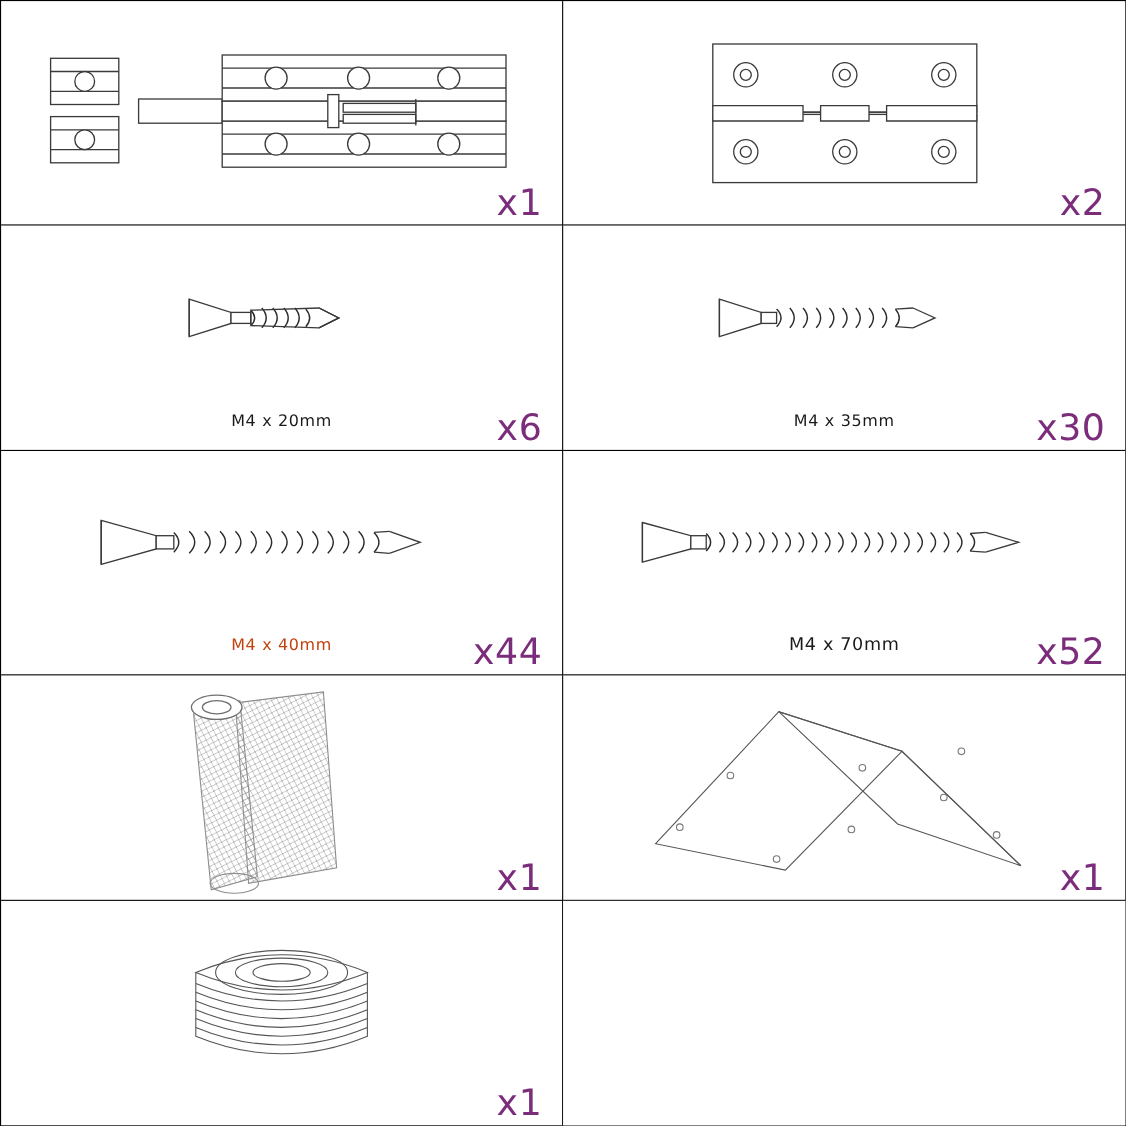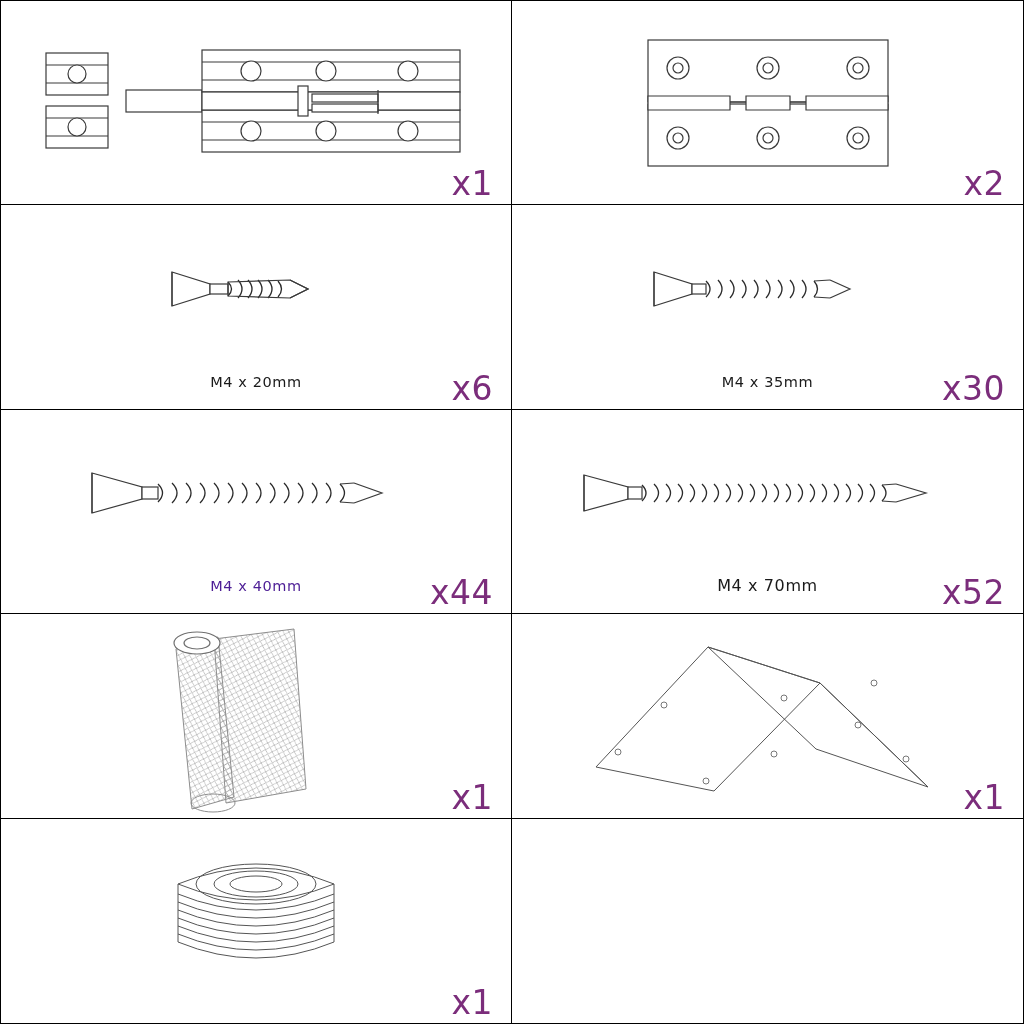--- a/index.html
+++ b/index.html
@@ -169,21 +169,21 @@
         <svg width="340" height="80" viewBox="0 0 340 80">
           <path class="fillw" d="M6 20 L56 34 L56 46 L6 60 Z"></path>
           <line class="line" x1="6" y1="20" x2="6" y2="60"></line>
           <rect class="fillw" x="56" y="34" width="16" height="12"></rect>
           <path class="thread" d="M72 31 q9 9 0 18 M86 30 q10 10 0 20 M100 30 q10 10 0 20 M114 30 q10 10 0 20 M128 30 q10 10 0 20 M142 30 q10 10 0 20 M156 30 q10 10 0 20 M170 30 q10 10 0 20 M184 30 q10 10 0 20 M198 30 q10 10 0 20 M212 30 q10 10 0 20 M226 30 q10 10 0 20 M240 30 q10 10 0 20 M254 31 q9 9 0 18"></path>
           <path class="line" d="M268 30 L296 40 L268 50"></path>
           <line class="line" x1="254" y1="31" x2="268" y2="30"></line>
           <line class="line" x1="254" y1="49" x2="268" y2="50"></line>
         </svg>
       </div>
-      <div class="spec-wrap"><span class="spec-text" style="font-size:14.5px;color:#4c1d95;letter-spacing:.6px;">M4 x 40mm</span></div>
+      <div class="spec-wrap"><span class="spec-text" style="font-size:14.5px;color:#c2410c;letter-spacing:.6px;">M4 x 40mm</span></div>
       <div class="qty">x44</div>
     </div>
 
     <div class="cell col2">
       <div class="art" style="margin-top:-18px;">
         <svg width="380" height="80" viewBox="0 0 380 80">
           <path class="fillw" d="M6 22 L50 34 L50 46 L6 58 Z"></path>
           <line class="line" x1="6" y1="22" x2="6" y2="58"></line>
           <rect class="fillw" x="50" y="34" width="14" height="12"></rect>
           <path class="thread" d="M64 32 q8 8 0 16 M76 31 q9 9 0 18 M88 31 q9 9 0 18 M100 31 q9 9 0 18 M112 31 q9 9 0 18 M124 31 q9 9 0 18 M136 31 q9 9 0 18 M148 31 q9 9 0 18 M160 31 q9 9 0 18 M172 31 q9 9 0 18 M184 31 q9 9 0 18 M196 31 q9 9 0 18 M208 31 q9 9 0 18 M220 31 q9 9 0 18 M232 31 q9 9 0 18 M244 31 q9 9 0 18 M256 31 q9 9 0 18 M268 31 q9 9 0 18 M280 31 q9 9 0 18 M292 31 q9 9 0 18 M304 32 q8 8 0 16"></path>

